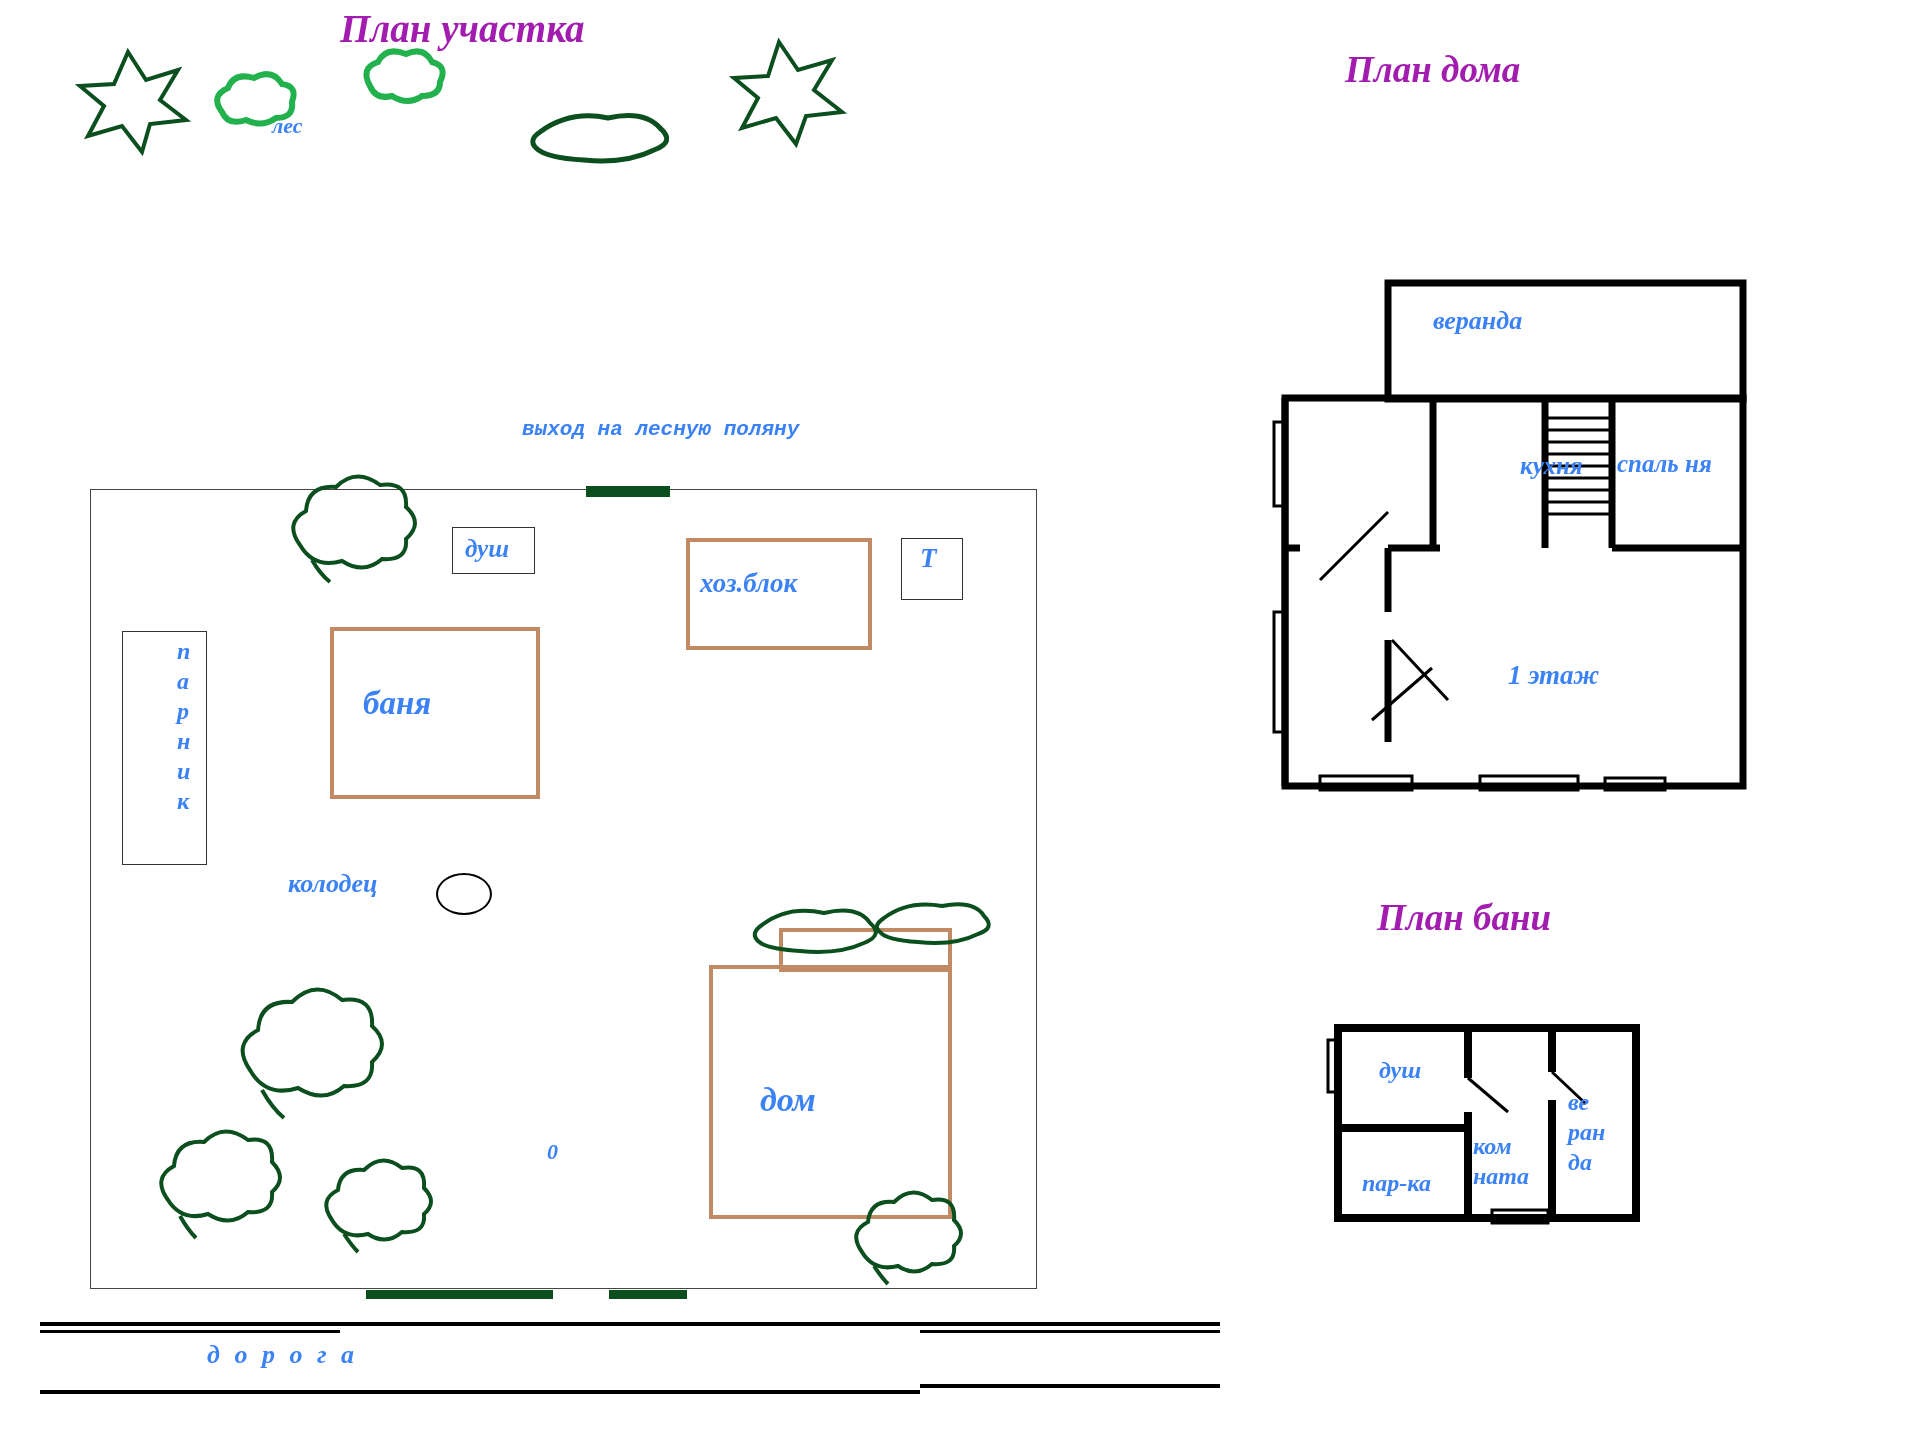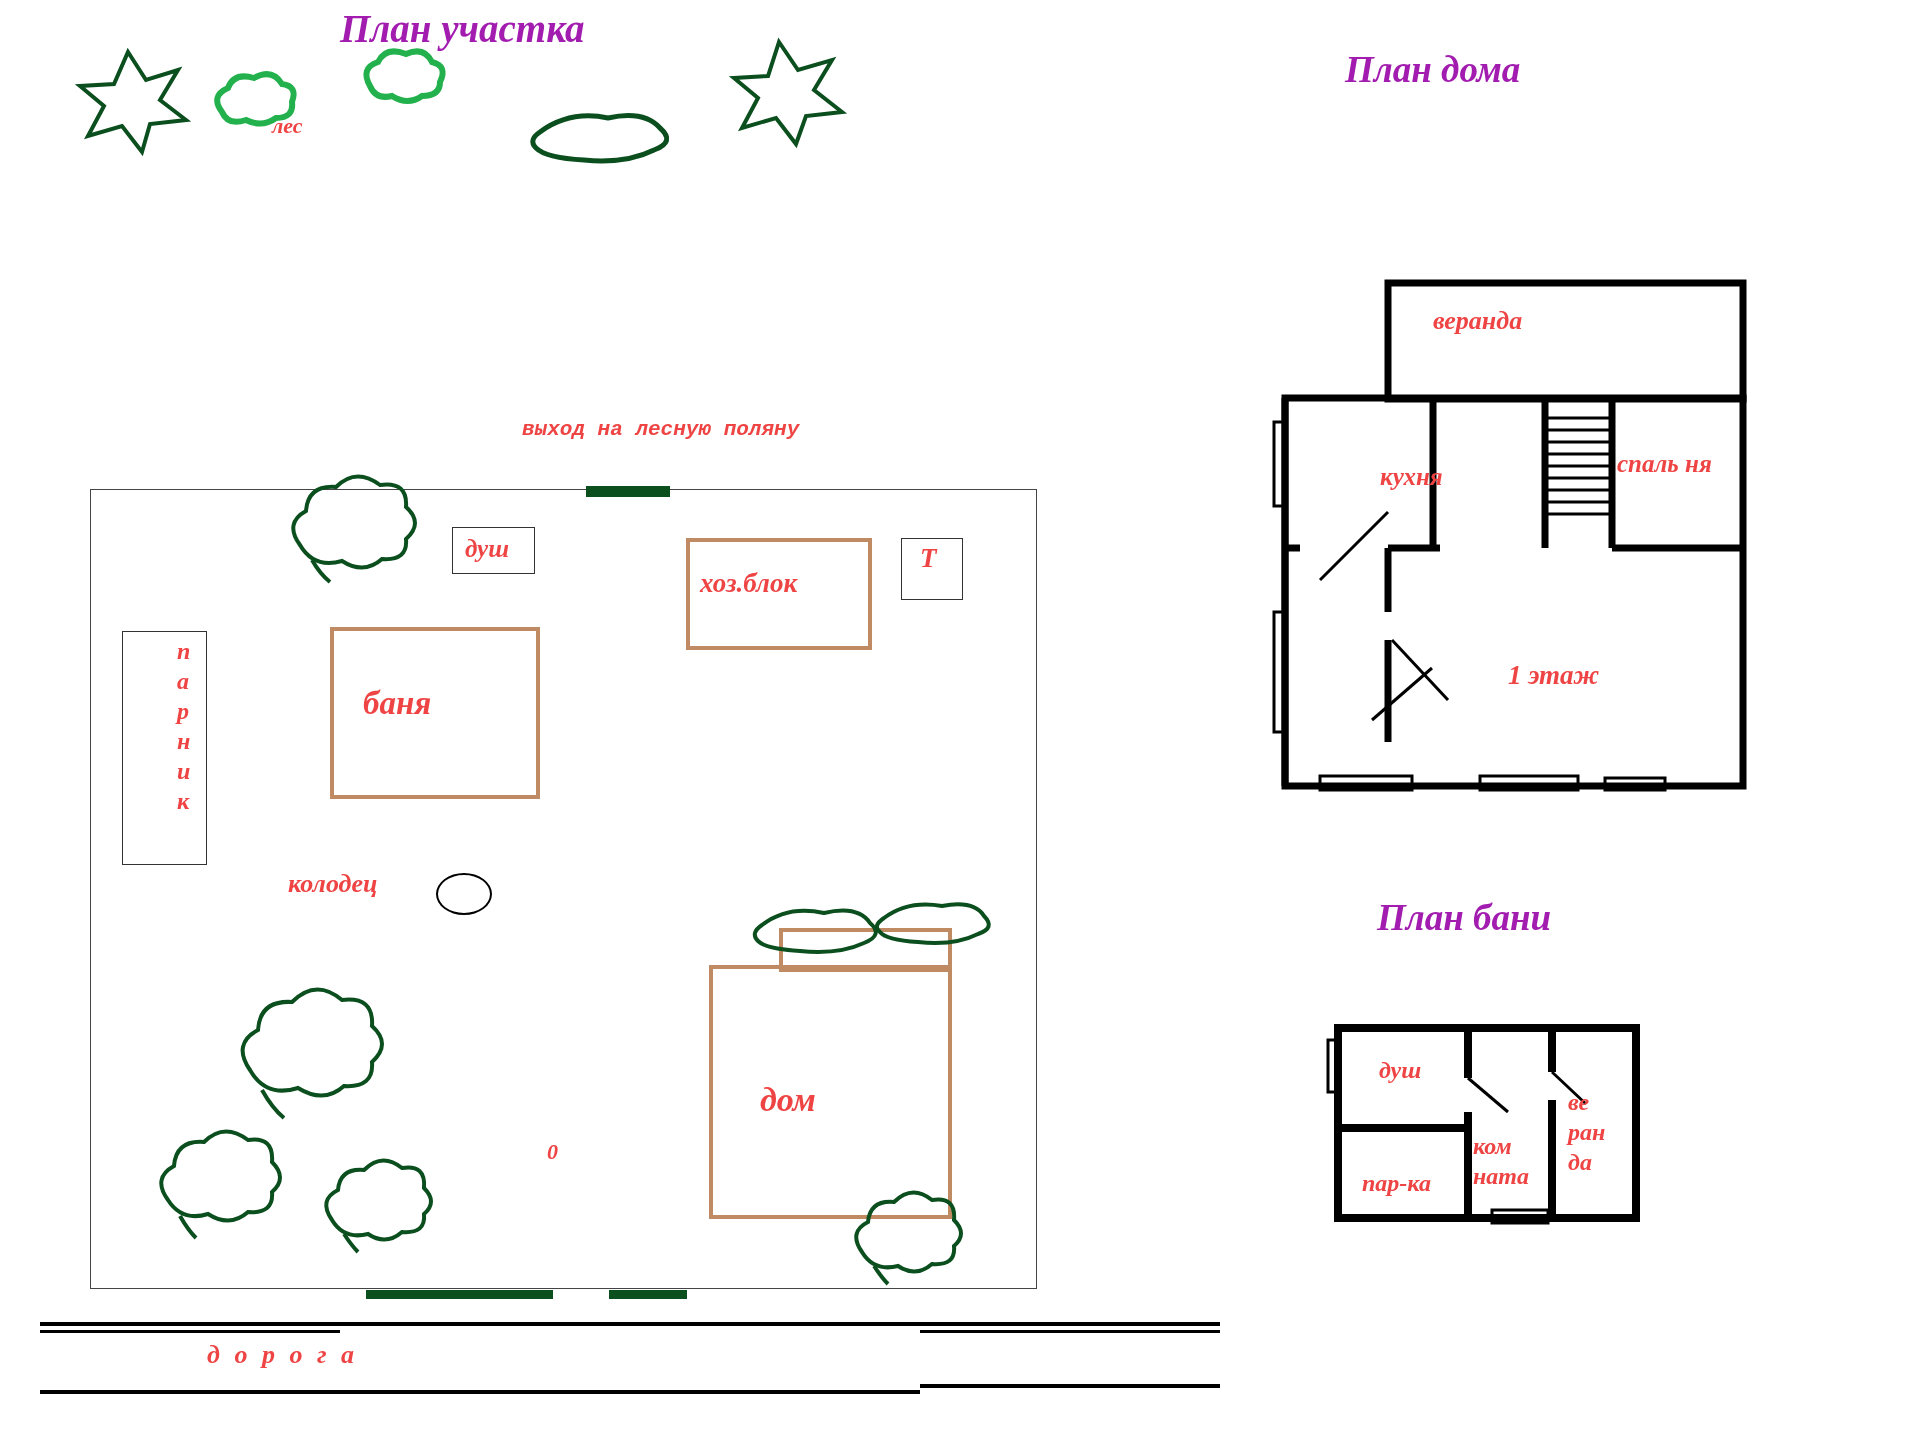--- a/index.html
+++ b/index.html
@@ -30,21 +30,21 @@
   }
   #plot-title { left: 340px; top: 6px; font-size: 39px; }
   #house-title { left: 1345px; top: 48px; font-size: 37px; }
   #bath-title { left: 1377px; top: 896px; font-size: 37px; }
 
   .lbl {
     position: absolute;
     font-family: "Liberation Serif", serif;
     font-style: italic;
     font-weight: bold;
-    color: #ef4444;
+    color: #3b82f6;
     white-space: nowrap;
   }
 
   
   #plot-boundary {
     position: absolute;
     left: 90px; top: 489px;
     width: 947px; height: 800px;
     border: 1px solid #444444;
     box-sizing: border-box;
@@ -152,21 +152,21 @@
   #les-label { left: 272px; top: 113px; font-size: 22px; }
 
   svg.overlay {
     position: absolute;
     left: 0; top: 0;
     width: 1920px;
     height: 1448px;
     pointer-events: none;
   }
   #veranda-label { left: 1433px; top: 306px; font-size: 26px; }
-  #kuhnya-label { left: 1380px; top: 452px; font-size: 25px; margin-top: 11px; }
+  #kuhnya-label { left: 1520px; top: 452px; font-size: 25px; }
   #spalnya-label {
     left: 1617px; top: 448px;
     font-size: 25px;
     width: 100px;
     line-height: 32px;
     white-space: normal;
   }
   #etazh-label { left: 1508px; top: 660px; font-size: 27px; }
   #b-dush-label { left: 1379px; top: 1057px; font-size: 24px; }
   #b-komnata-label {

